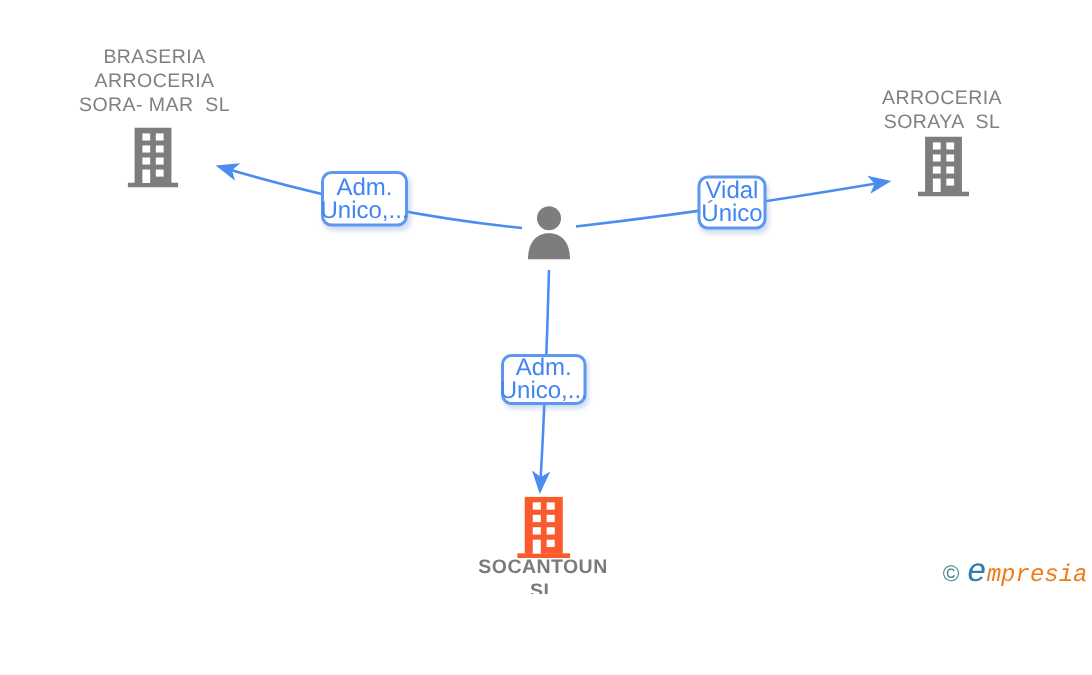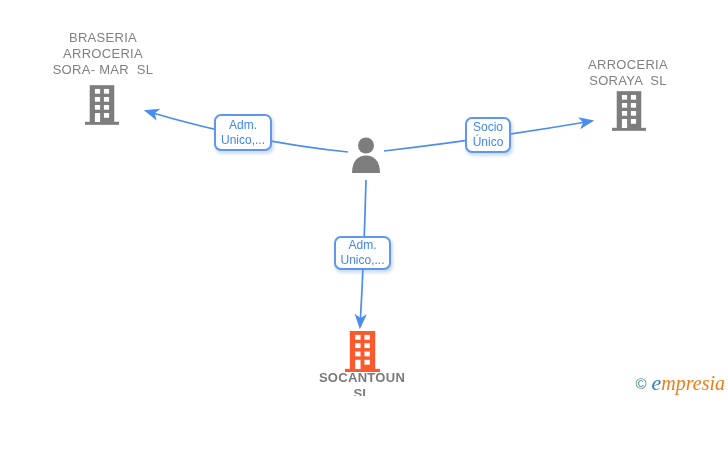--- a/index.html
+++ b/index.html
@@ -26,31 +26,31 @@
     white-space:pre-wrap;cursor:pointer;
   }
   .node-label.bold{font-weight:700;color:#7a7a7a;}
   .icon{position:absolute;cursor:pointer;}
   .icon.gray{color:var(--node-gray);}
   .icon.orange{color:var(--highlight-orange);}
   .edge-label{
     position:absolute;display:flex;align-items:center;justify-content:center;
     background:#fff;border:2px solid var(--edge-border-blue);border-radius:7px;
     box-shadow:1.5px 2.5px 3px rgba(120,160,220,.35);
-    color:var(--edge-label-blue);font-size:12px;line-height:15px;
+    color:var(--edge-label-blue);font-size:16px;line-height:15px;
     text-align:center;white-space:pre-wrap;box-sizing:border-box;cursor:pointer;
   }
   .logo{
     position:absolute;right:3px;bottom:3px;display:flex;align-items:center;gap:5px;
     cursor:pointer;
   }
   .logo .copy{color:var(--copyright-teal);font-size:15px;}
   .logo .brand{
-    display:inline-block;font-family:Liberation Serif, serif;font-style:italic;
-    font-size:20px;color:var(--brand-orange);line-height:20px;
+    display:inline-block;font-family:Liberation Mono, monospace;font-style:italic;
+    font-size:16px;color:var(--brand-orange);line-height:20px;
   }
   .logo .brand::first-letter{color:var(--brand-blue);font-size:22px;}
 </style>
 </head>
 <body>
 
 <div class="stage">
 
   <svg class="edges-svg" width="728" height="450" aria-hidden="true">
     <defs>
@@ -97,21 +97,21 @@
     </svg>
 
   <svg class="icon orange" style="left:344px;top:331px;" width="37" height="41">
       <use href="#bld"></use>
     </svg>
   <div class="node-label bold" style="left:286px;top:370px;width:152px;">SOCANTOUN
 SL</div>
 
   <div class="edge-label" style="left:214px;top:114px;width:58px;height:37px;">Adm.
 Unico,...</div>
-  <div class="edge-label" style="left:465px;top:117px;width:46px;height:36px;">Socio
+  <div class="edge-label" style="left:465px;top:117px;width:46px;height:36px;">Vidal
 Único</div>
   <div class="edge-label" style="left:334px;top:236px;width:57px;height:34px;">Adm.
 Unico,...</div>
 
   <div class="logo">
     <span class="copy">©</span>
     <span class="brand">empresia</span>
   </div>
 
 </div>

